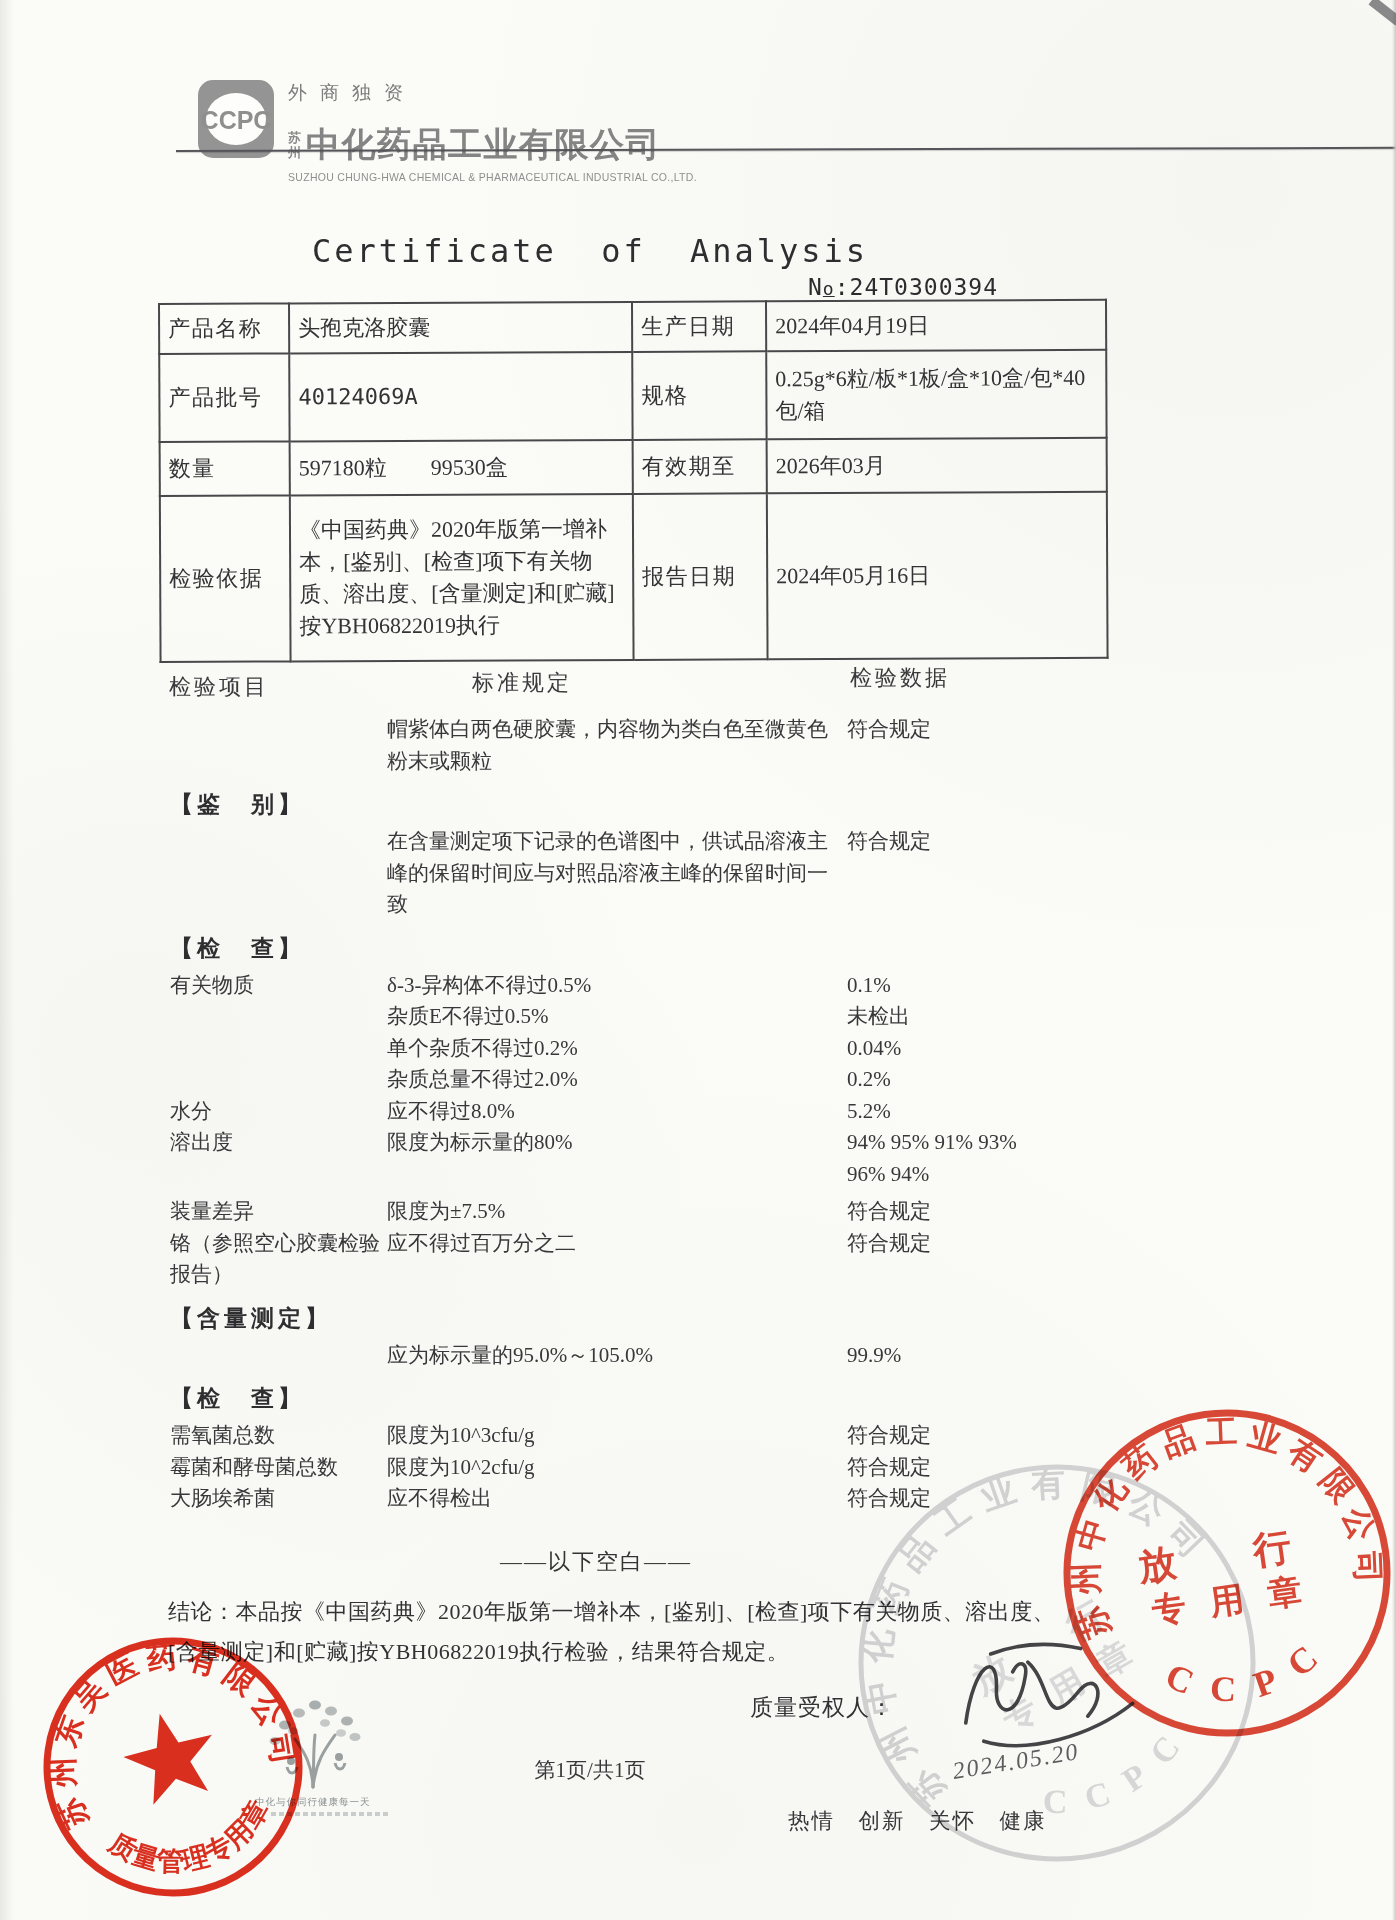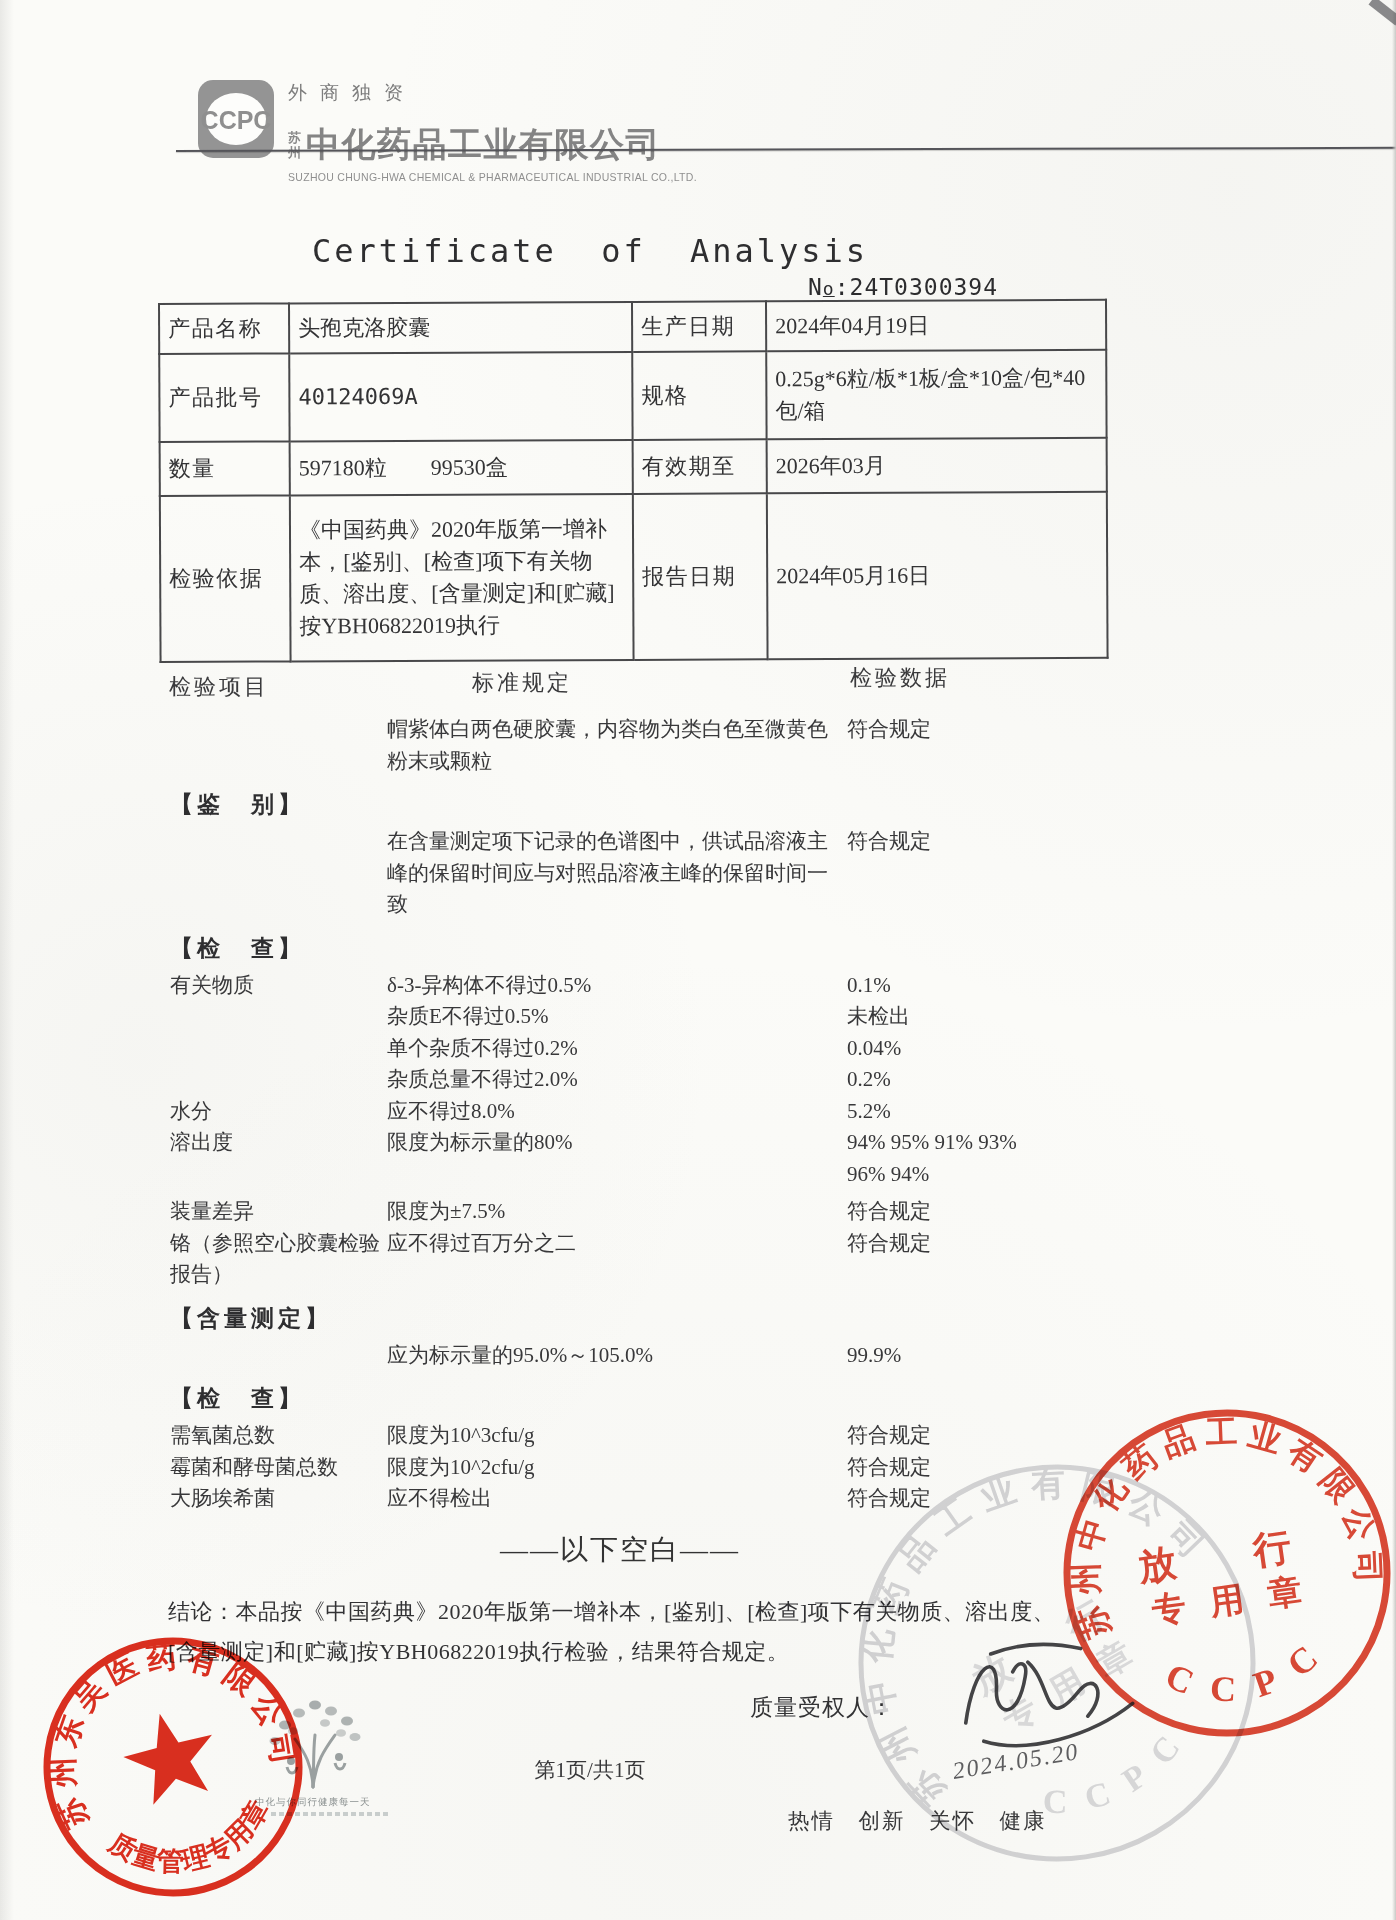--- a/index.html
+++ b/index.html
@@ -50,21 +50,21 @@
   .rh1{left:169px;top:672px;} .rh2{left:472px;top:668px;} .rh3{left:850px;top:663px;}
 
   
   .results{position:absolute;left:170px;top:714px;width:1012px;}
   .res-heading{font-size:23px;font-weight:600;letter-spacing:4px;color:#2e2e30;margin:12px 0 6px;}
   .res-row{display:flex;min-height:31px;line-height:31.5px;font-size:21px;color:#38383a;}
   .res-row.gap-top{margin-top:6px;}
   .res-item{width:213px;flex:0 0 auto;padding-right:4px;}
   .res-std{width:452px;flex:0 0 auto;padding-right:8px;}
   .res-result{flex:1;white-space:pre-line;}
-  .res-end{margin-top:16px;padding-left:330px;font-size:28px;letter-spacing:2px;color:#333;}
+  .res-end{margin-top:32px;padding-left:330px;font-size:22px;letter-spacing:2px;color:#333;}
 
   
   .conclusion{position:absolute;left:168px;top:1592px;width:890px;font-size:22px;line-height:40px;letter-spacing:.5px;color:#323234;}
   .authorizer{position:absolute;left:750px;top:1692px;font-size:23px;letter-spacing:1px;color:#323234;}
   .sig{position:absolute;left:935px;top:1622px;z-index:8;}
   .sig-date{position:absolute;left:952px;top:1748px;z-index:8;font-size:24px;color:#2a2a2e;opacity:.75;transform:rotate(-9deg);letter-spacing:2px;font-style:italic;}
 
   
   .page-num{position:absolute;left:0;top:1756px;width:1180px;text-align:center;font-size:21px;color:#38383a;}
   .slogan{position:absolute;left:788px;top:1806px;font-size:21.5px;letter-spacing:2px;word-spacing:18px;color:#38383a;}

